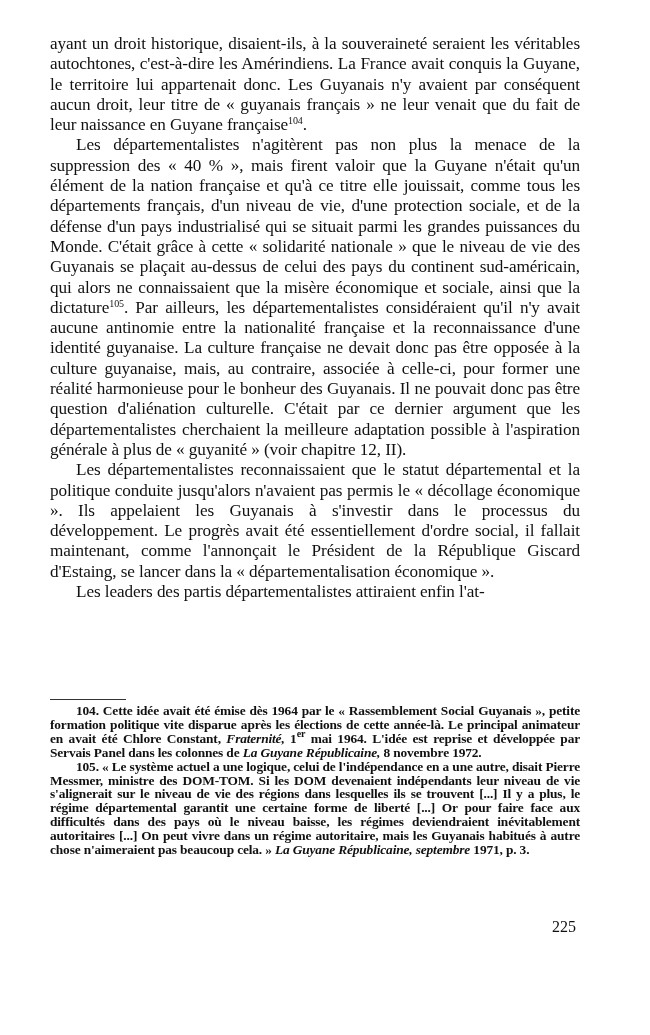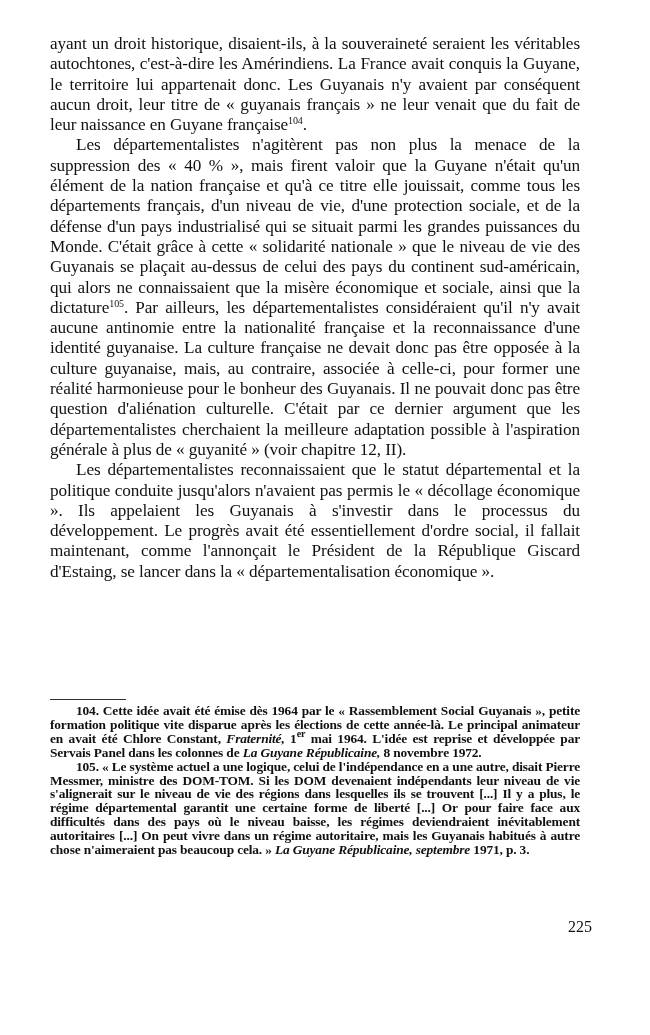--- a/index.html
+++ b/index.html
@@ -27,30 +27,31 @@
   .notes p {
     margin: 0; font-size: 13.4px; line-height: 13.9px;
     text-align: justify; text-align-last: left; text-indent: 26px;
     font-weight: bold; letter-spacing: -0.15px;
   }
   .notes p span.n { font-weight: bold; }
   .notes i { font-weight: bold; }
   .pagenum {
     position: absolute; left: 552px; top: 918px;
     font-family: "Liberation Serif", "DejaVu Serif", serif;
-    font-size: 16px; color: #111111; margin-left: 16px;
+    font-size: 16px; color: #111111;
   }
 </style>
 </head>
 <body>
 
 <div class="page main">
   <p><span>ayant un droit historique, disaient-ils, à la souveraineté seraient les véritables autochtones, c'est-à-dire les Amérindiens. La France avait conquis la Guyane, le territoire lui appartenait donc. Les Guyanais n'y avaient par conséquent aucun droit, leur titre de « guyanais français » ne leur venait que du fait de leur naissance en Guyane française</span><sup>104</sup><span>.</span></p>
   <p class="indent"><span>Les départementalistes n'agitèrent pas non plus la menace de la suppression des « 40 % », mais firent valoir que la Guyane n'était qu'un élément de la nation française et qu'à ce titre elle jouissait, comme tous les départements français, d'un niveau de vie, d'une protection sociale, et de la défense d'un pays industrialisé qui se situait parmi les grandes puissances du Monde. C'était grâce à cette « solidarité nationale » que le niveau de vie des Guyanais se plaçait au-dessus de celui des pays du continent sud-américain, qui alors ne connaissaient que la misère économique et sociale, ainsi que la dictature</span><sup>105</sup><span>. Par ailleurs, les départementalistes considéraient qu'il n'y avait aucune antinomie entre la nationalité française et la reconnaissance d'une identité guyanaise. La culture française ne devait donc pas être opposée à la culture guyanaise, mais, au contraire, associée à celle-ci, pour former une réalité harmonieuse pour le bonheur des Guyanais. Il ne pouvait donc pas être question d'aliénation culturelle. C'était par ce dernier argument que les départementalistes cherchaient la meilleure adaptation possible à l'aspiration générale à plus de « guyanité » (voir chapitre 12, II).</span></p>
   <p class="indent">Les départementalistes reconnaissaient que le statut départemental et la politique conduite jusqu'alors n'avaient pas permis le « décollage économique ». Ils appelaient les Guyanais à s'investir dans le processus du développement. Le progrès avait été essentiellement d'ordre social, il fallait maintenant, comme l'annonçait le Président de la République Giscard d'Estaing, se lancer dans la « départementalisation économique ».</p>
+  <p class="indent">Les leaders des partis départementalistes attiraient enfin l'at-</p>
 </div>
 
 <div class="rule"></div>
 
 <div class="notes">
   <p><span class="n">104.</span> <span>Cette idée avait été émise dès 1964 par le « Rassemblement Social Guyanais », petite formation politique vite disparue après les élections de cette année-là. Le principal animateur en avait été Chlore Constant, </span><i>Fraternité,</i><span> 1</span><sup>er</sup><span> mai 1964. L'idée est reprise et développée par Servais Panel dans les colonnes de </span><i>La Guyane Républicaine,</i><span> 8 novembre 1972.</span></p>
   <p><span class="n">105.</span> <span>« Le système actuel a une logique, celui de l'indépendance en a une autre, disait Pierre Messmer, ministre des DOM-TOM. Si les DOM devenaient indépendants leur niveau de vie s'alignerait sur le niveau de vie des régions dans lesquelles ils se trouvent [...] Il y a plus, le régime départemental garantit une certaine forme de liberté [...] Or pour faire face aux difficultés dans des pays où le niveau baisse, les régimes deviendraient inévitablement autoritaires [...] On peut vivre dans un régime autoritaire, mais les Guyanais habitués à autre chose n'aimeraient pas beaucoup cela. » </span><i>La Guyane Républicaine, septembre</i><span> 1971, p. 3.</span></p>
 </div>
 
 <div class="pagenum">225</div>

